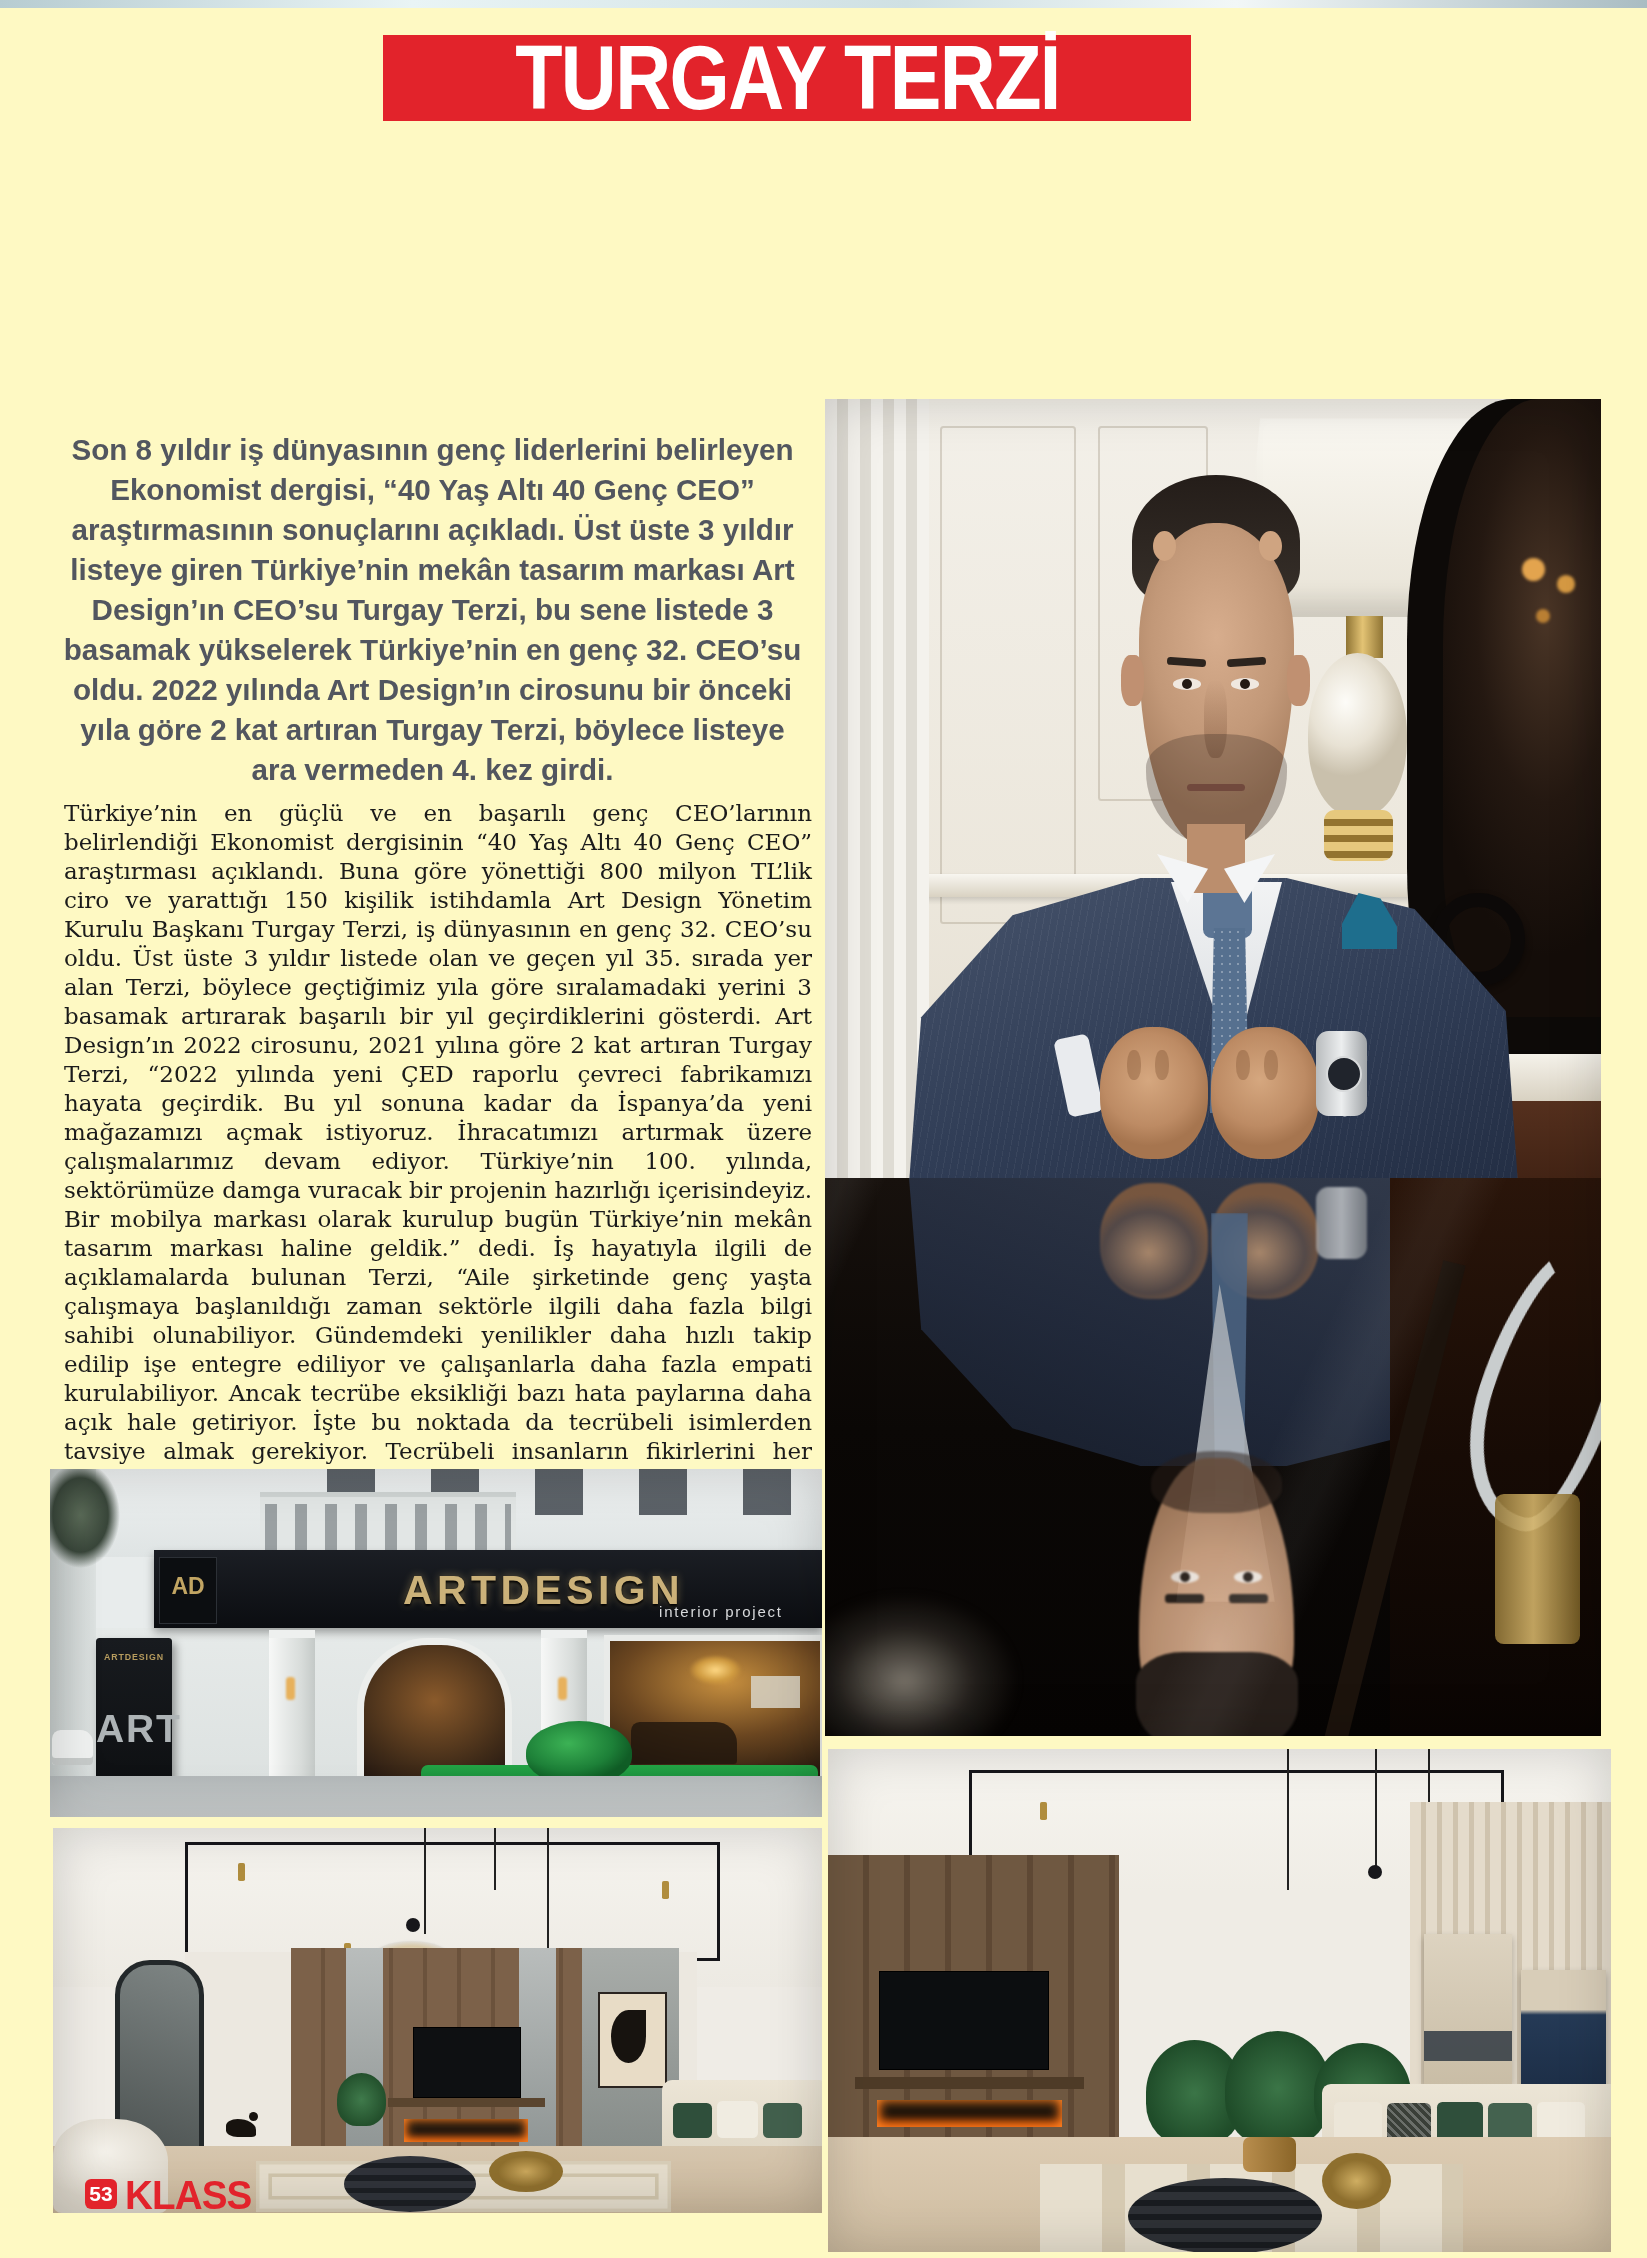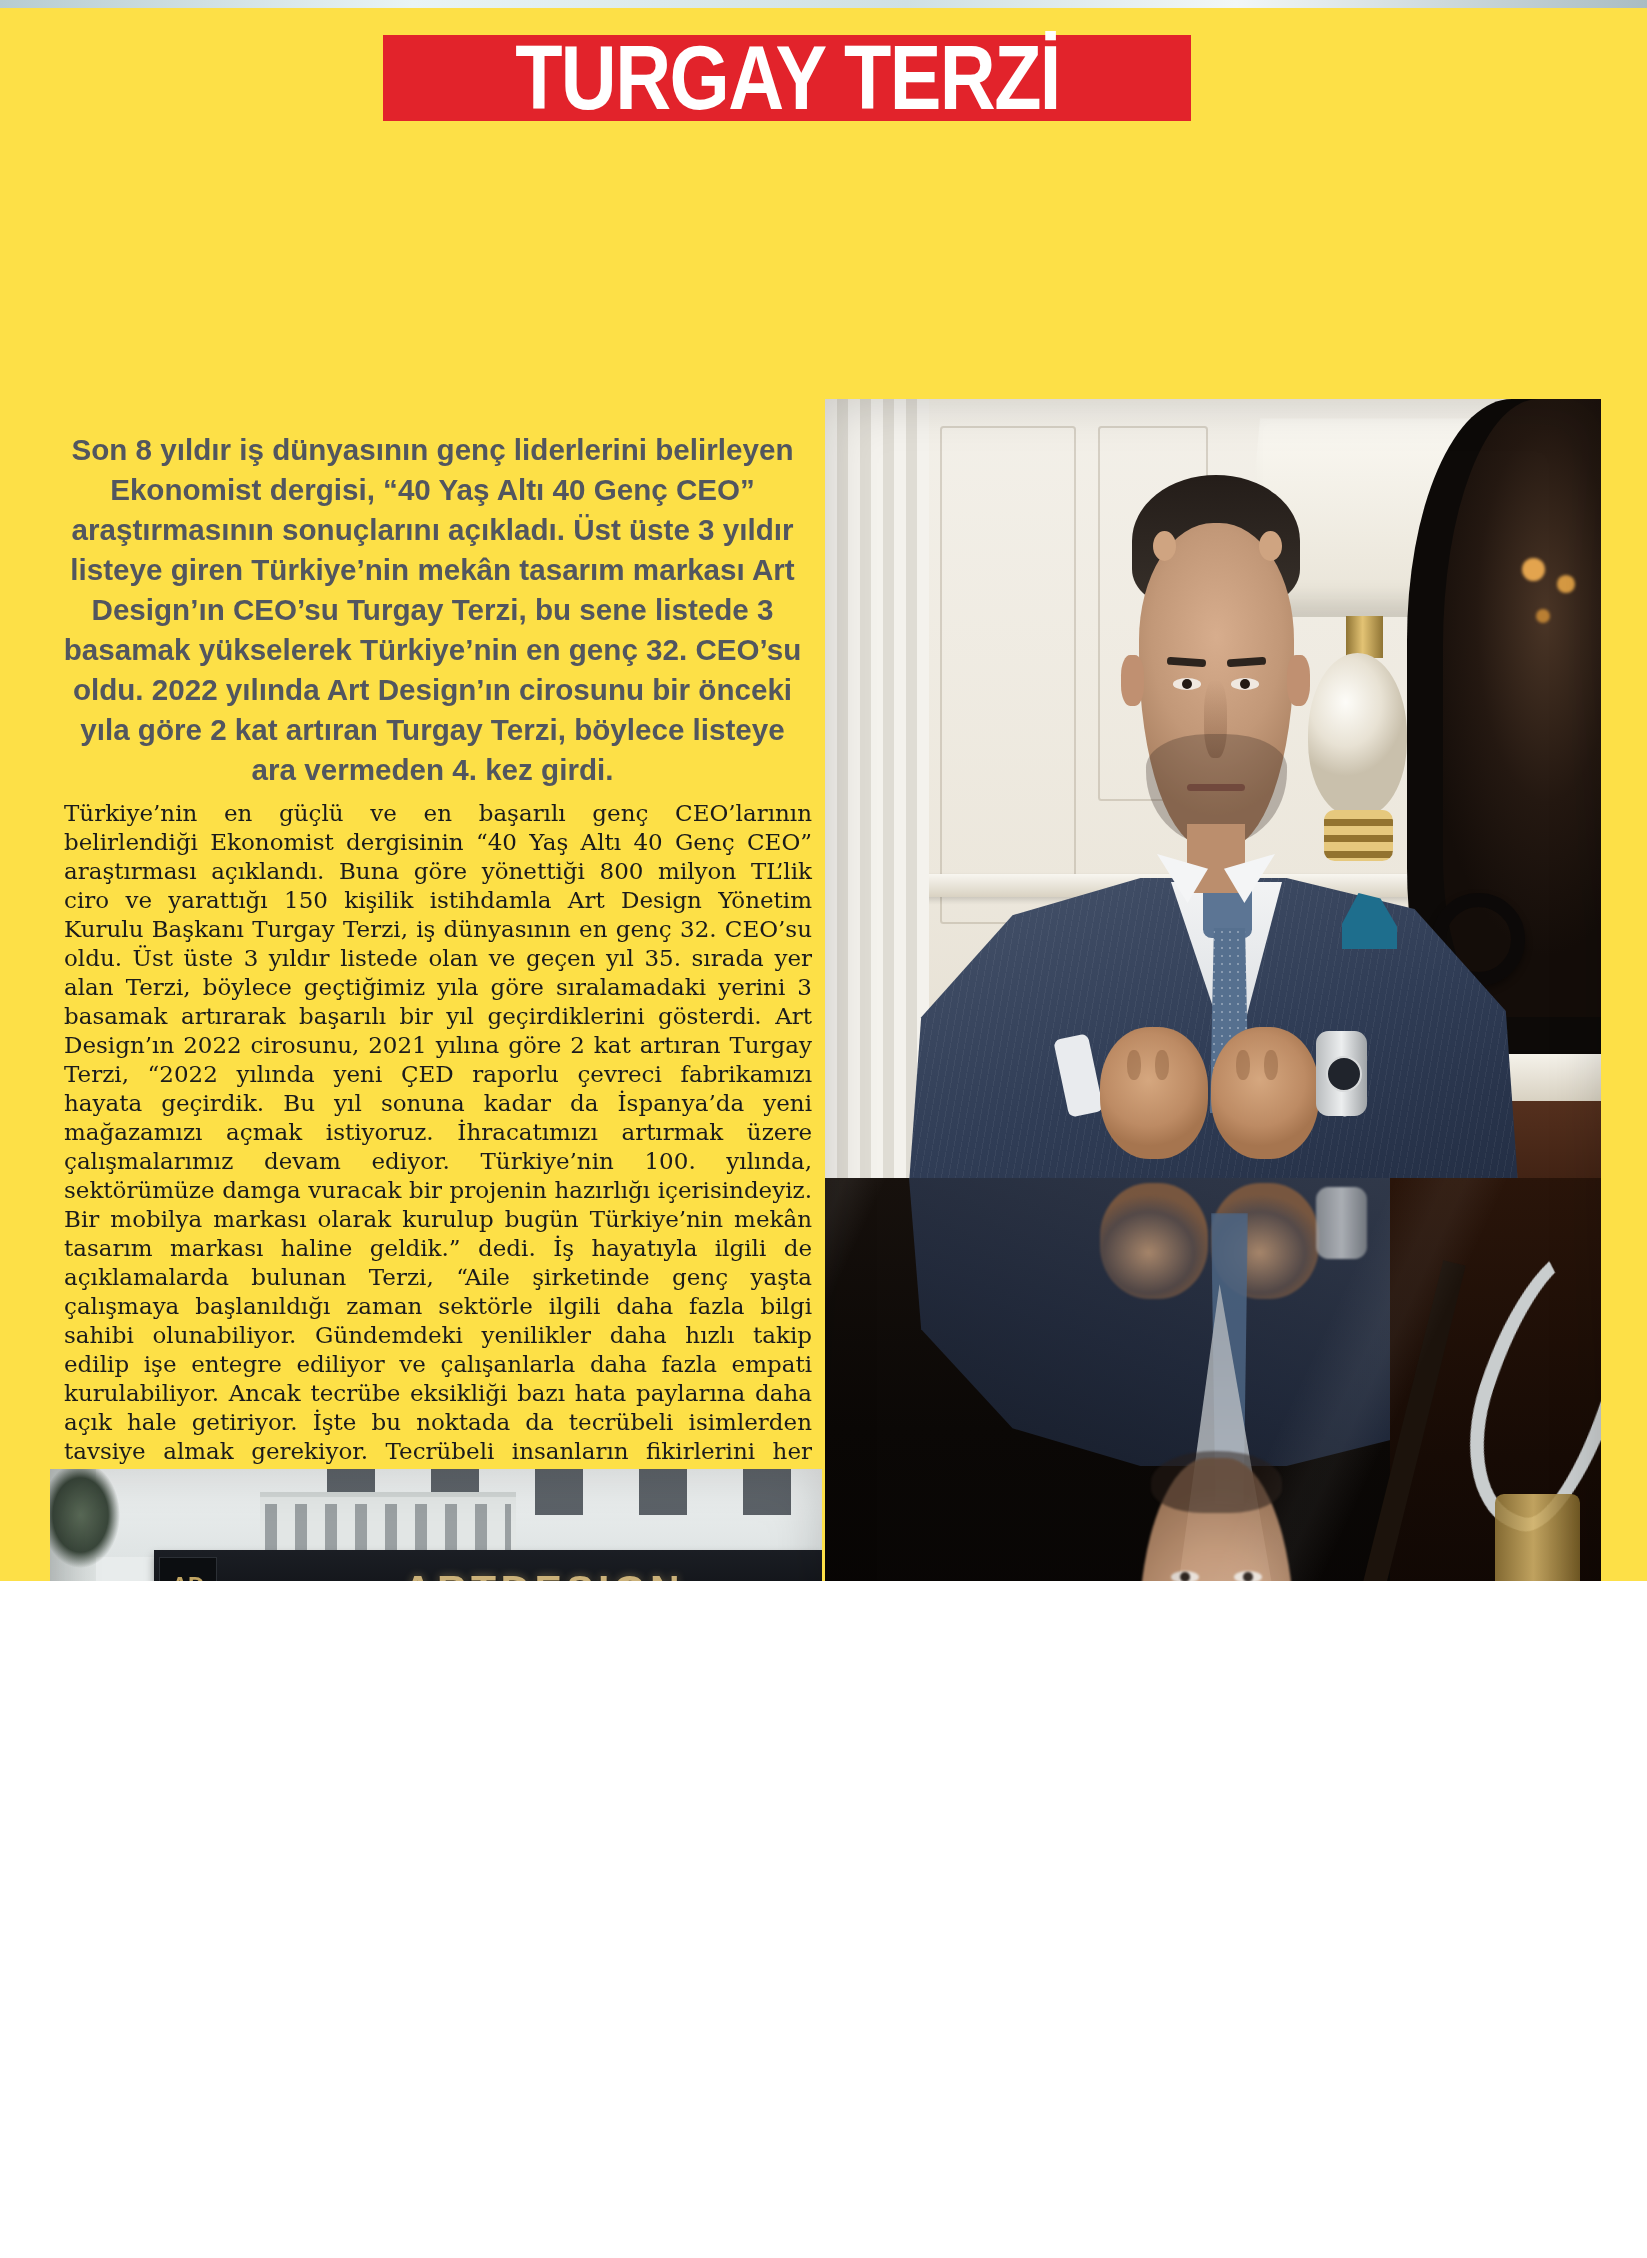--- a/index.html
+++ b/index.html
@@ -1,16 +1,16 @@
 <!DOCTYPE html>
 <html style="font-size:14px"><head>
 <meta charset="utf-8">
 <style>
   html,body{margin:0;padding:0;background:#ffffff;}
-  .page{position:relative;width:1648px;height:1581px;background:#fde047;overflow:hidden;
+  .page{position:relative;width:1648px;height:2258px;background:#fef9c3;overflow:hidden;
         font-family:"Liberation Sans",sans-serif;}
   .abs{position:absolute;}
 
   
   .top-rule{left:0;top:0;width:1648px;height:8px;
     background:linear-gradient(90deg,#b7ccd1,#e9f4f5 25%,#cfe0e3 55%,#f2f7f7 75%,#a9bcc2);}
 
   
   .bar{background:#e2232b;display:flex;align-items:center;justify-content:center;}
   .bar span{display:inline-block;color:#fff;font-weight:bold;letter-spacing:-1.8px;

